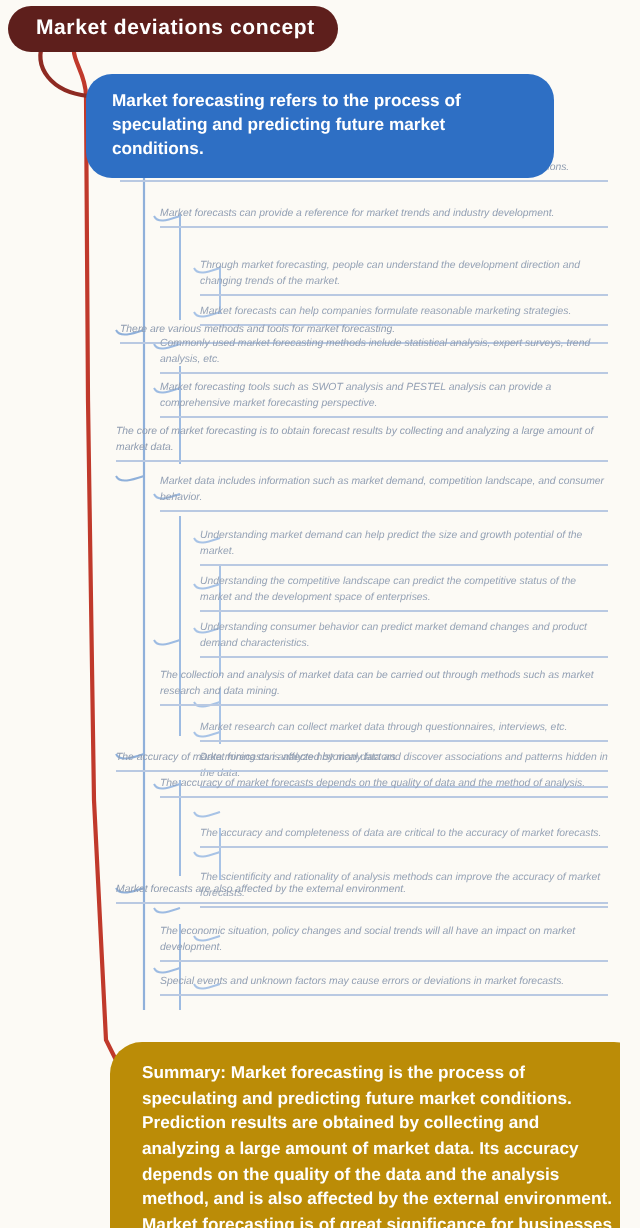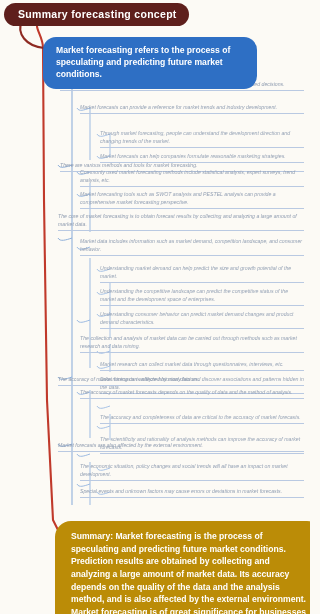--- a/index.html
+++ b/index.html
@@ -15,21 +15,21 @@
   .root-node{
     position:absolute;left:4px;top:3px;
     background:#5e1f1c;color:#ffffff;
     border-radius:13px;
     padding:5px 12px 6px 14px;
     font-size:10.5px;font-weight:bold;letter-spacing:.3px;
     white-space:nowrap;z-index:5;
   }
 
   .blue-node{
-    position:absolute;left:43px;top:37px;width:214px;
+    position:absolute;left:43px;top:37px;width:234px;
     background:#2e6fc4;color:#ffffff;
     border-radius:13px;
     padding:7px 12px 8px 13px;
     font-size:8.6px;font-weight:bold;line-height:1.42;
     z-index:5;box-sizing:border-box;
   }
 
   .gold-node{
     position:absolute;left:55px;top:521px;width:268px;
     background:#bb8c07;color:#ffffff;
@@ -99,21 +99,21 @@
     <path d="M110 292 C 104 294, 99 296, 97 292" fill="none" stroke="#a8c3e6" stroke-width="1"></path>
     <path d="M110 314 C 104 316, 99 318, 97 314" fill="none" stroke="#a8c3e6" stroke-width="1"></path>
     <path d="M110 351 C 104 353, 99 355, 97 351" fill="none" stroke="#a8c3e6" stroke-width="1"></path>
     <path d="M110 366 C 104 368, 99 370, 97 366" fill="none" stroke="#a8c3e6" stroke-width="1"></path>
     <path d="M110 406 C 104 408, 99 410, 97 406" fill="none" stroke="#a8c3e6" stroke-width="1"></path>
     <path d="M110 426 C 104 428, 99 430, 97 426" fill="none" stroke="#a8c3e6" stroke-width="1"></path>
     <path d="M110 468 C 104 470, 99 472, 97 468" fill="none" stroke="#a8c3e6" stroke-width="1"></path>
     <path d="M110 492 C 104 494, 99 496, 97 492" fill="none" stroke="#a8c3e6" stroke-width="1"></path>
   </svg>
 
-  <div class="root-node">Summary forecasting concept</div>
+  <div class="root-node">Market deviations concept</div>
 
   <div class="blue-node">Market forecasting refers to the process of speculating and predicting future market conditions.</div>
 
   <div class="leaf lvl1" style="left:60px;top:80px;width:244px;">The purpose of market forecasting is to help businesses and individuals make informed decisions.</div>
   <div class="leaf lvl2" style="left:80px;top:103px;width:224px;">Market forecasts can provide a reference for market trends and industry development.</div>
   <div class="leaf lvl3" style="left:100px;top:129px;width:204px;">Through market forecasting, people can understand the development direction and changing trends of the market.</div>
   <div class="leaf lvl3" style="left:100px;top:152px;width:204px;">Market forecasts can help companies formulate reasonable marketing strategies.</div>
 
   <div class="leaf lvl1" style="left:60px;top:161px;width:244px;">There are various methods and tools for market forecasting.</div>
   <div class="leaf lvl2" style="left:80px;top:168px;width:224px;">Commonly used market forecasting methods include statistical analysis, expert surveys, trend analysis, etc.</div>

